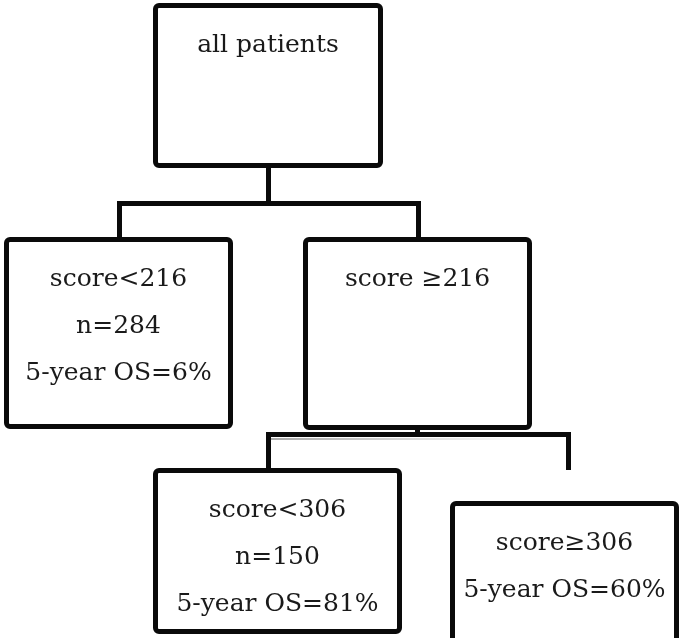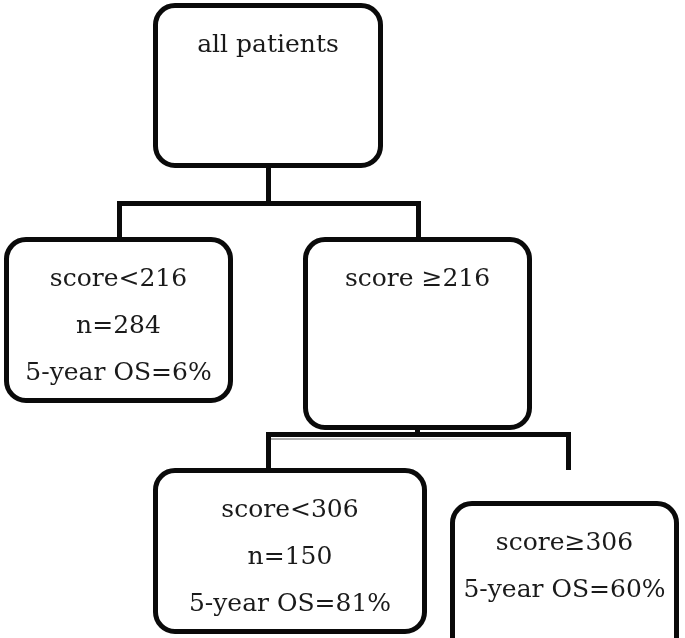--- a/index.html
+++ b/index.html
@@ -13,21 +13,21 @@
     height: 638px;
     background: #ffffff;
     font-family: "DejaVu Serif", serif;
     overflow: hidden;
   }
   .node {
     position: absolute;
     box-sizing: border-box;
     background: #ffffff;
     border: 5px solid #0a0a0a;
-    border-radius: 22px;
+    border-radius: 6px;
     text-align: center;
     color: #1a1a1a;
     font-size: 25px;
     padding-top: 12px;
   }
   .node .line {
     height: 47px;
     line-height: 47px;
     white-space: nowrap;
   }
@@ -36,23 +36,23 @@
     background: #0a0a0a;
   }
   .shadow-line {
     position: absolute;
     height: 2px;
     background: linear-gradient(to right, #a8a8a8, rgba(168,168,168,0));
   }
 
   
   .node-root   { left: 153px; top:   3px; width: 230px; height: 165px; }
-  .node-lt216  { left:   4px; top: 237px; width: 229px; height: 166px; }
+  .node-lt216  { left:   4px; top: 237px; width: 229px; height: 192px; }
   .node-ge216  { left: 303px; top: 237px; width: 229px; height: 193px; }
-  .node-lt306  { left: 153px; top: 468px; width: 274px; height: 166px; }
+  .node-lt306  { left: 153px; top: 468px; width: 249px; height: 166px; }
   .node-ge306  { left: 450px; top: 468px; width: 229px; height: 167px; margin-top: 33px; }
 
   
   .c1-stem       { left: 266px; top: 166px; width: 5px;   height: 40px; }
   .c1-h          { left: 117px; top: 201px; width: 304px; height: 5px;  }
   .c1-left-drop  { left: 117px; top: 201px; width: 5px;   height: 38px; }
   .c1-right-drop { left: 416px; top: 201px; width: 5px;   height: 38px; }
   .c2-stem       { left: 415px; top: 400px; width: 5px;   height: 37px; }
   .c2-h          { left: 266px; top: 432px; width: 305px; height: 5px;  }
   .c2-left-drop  { left: 266px; top: 432px; width: 5px;   height: 38px; }

